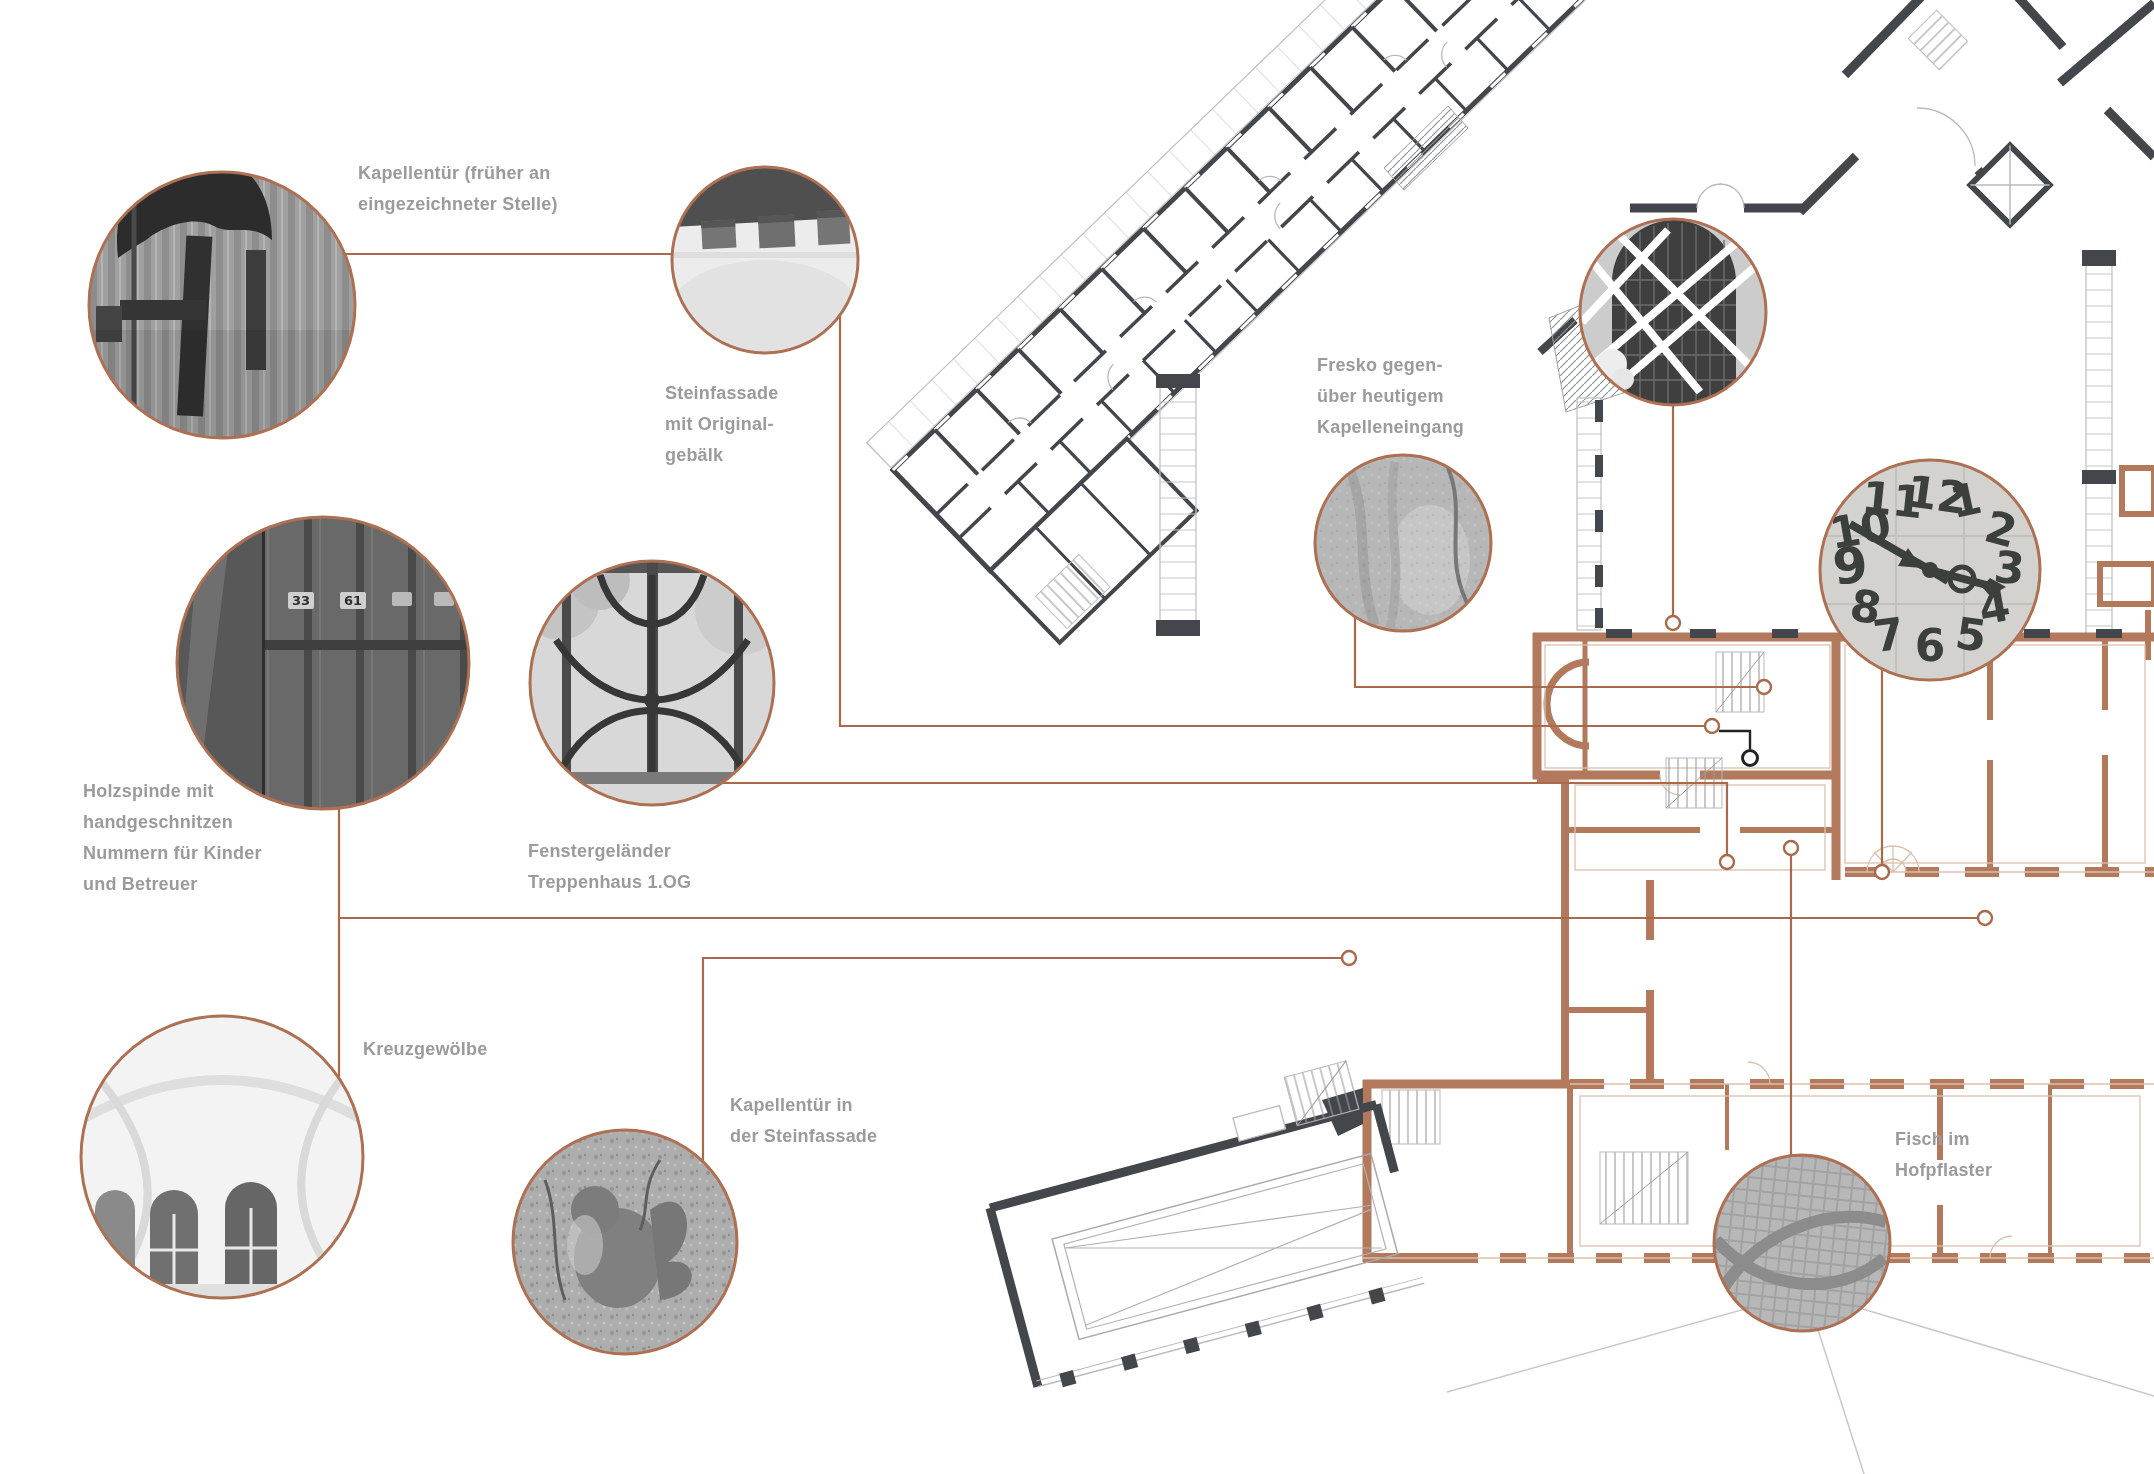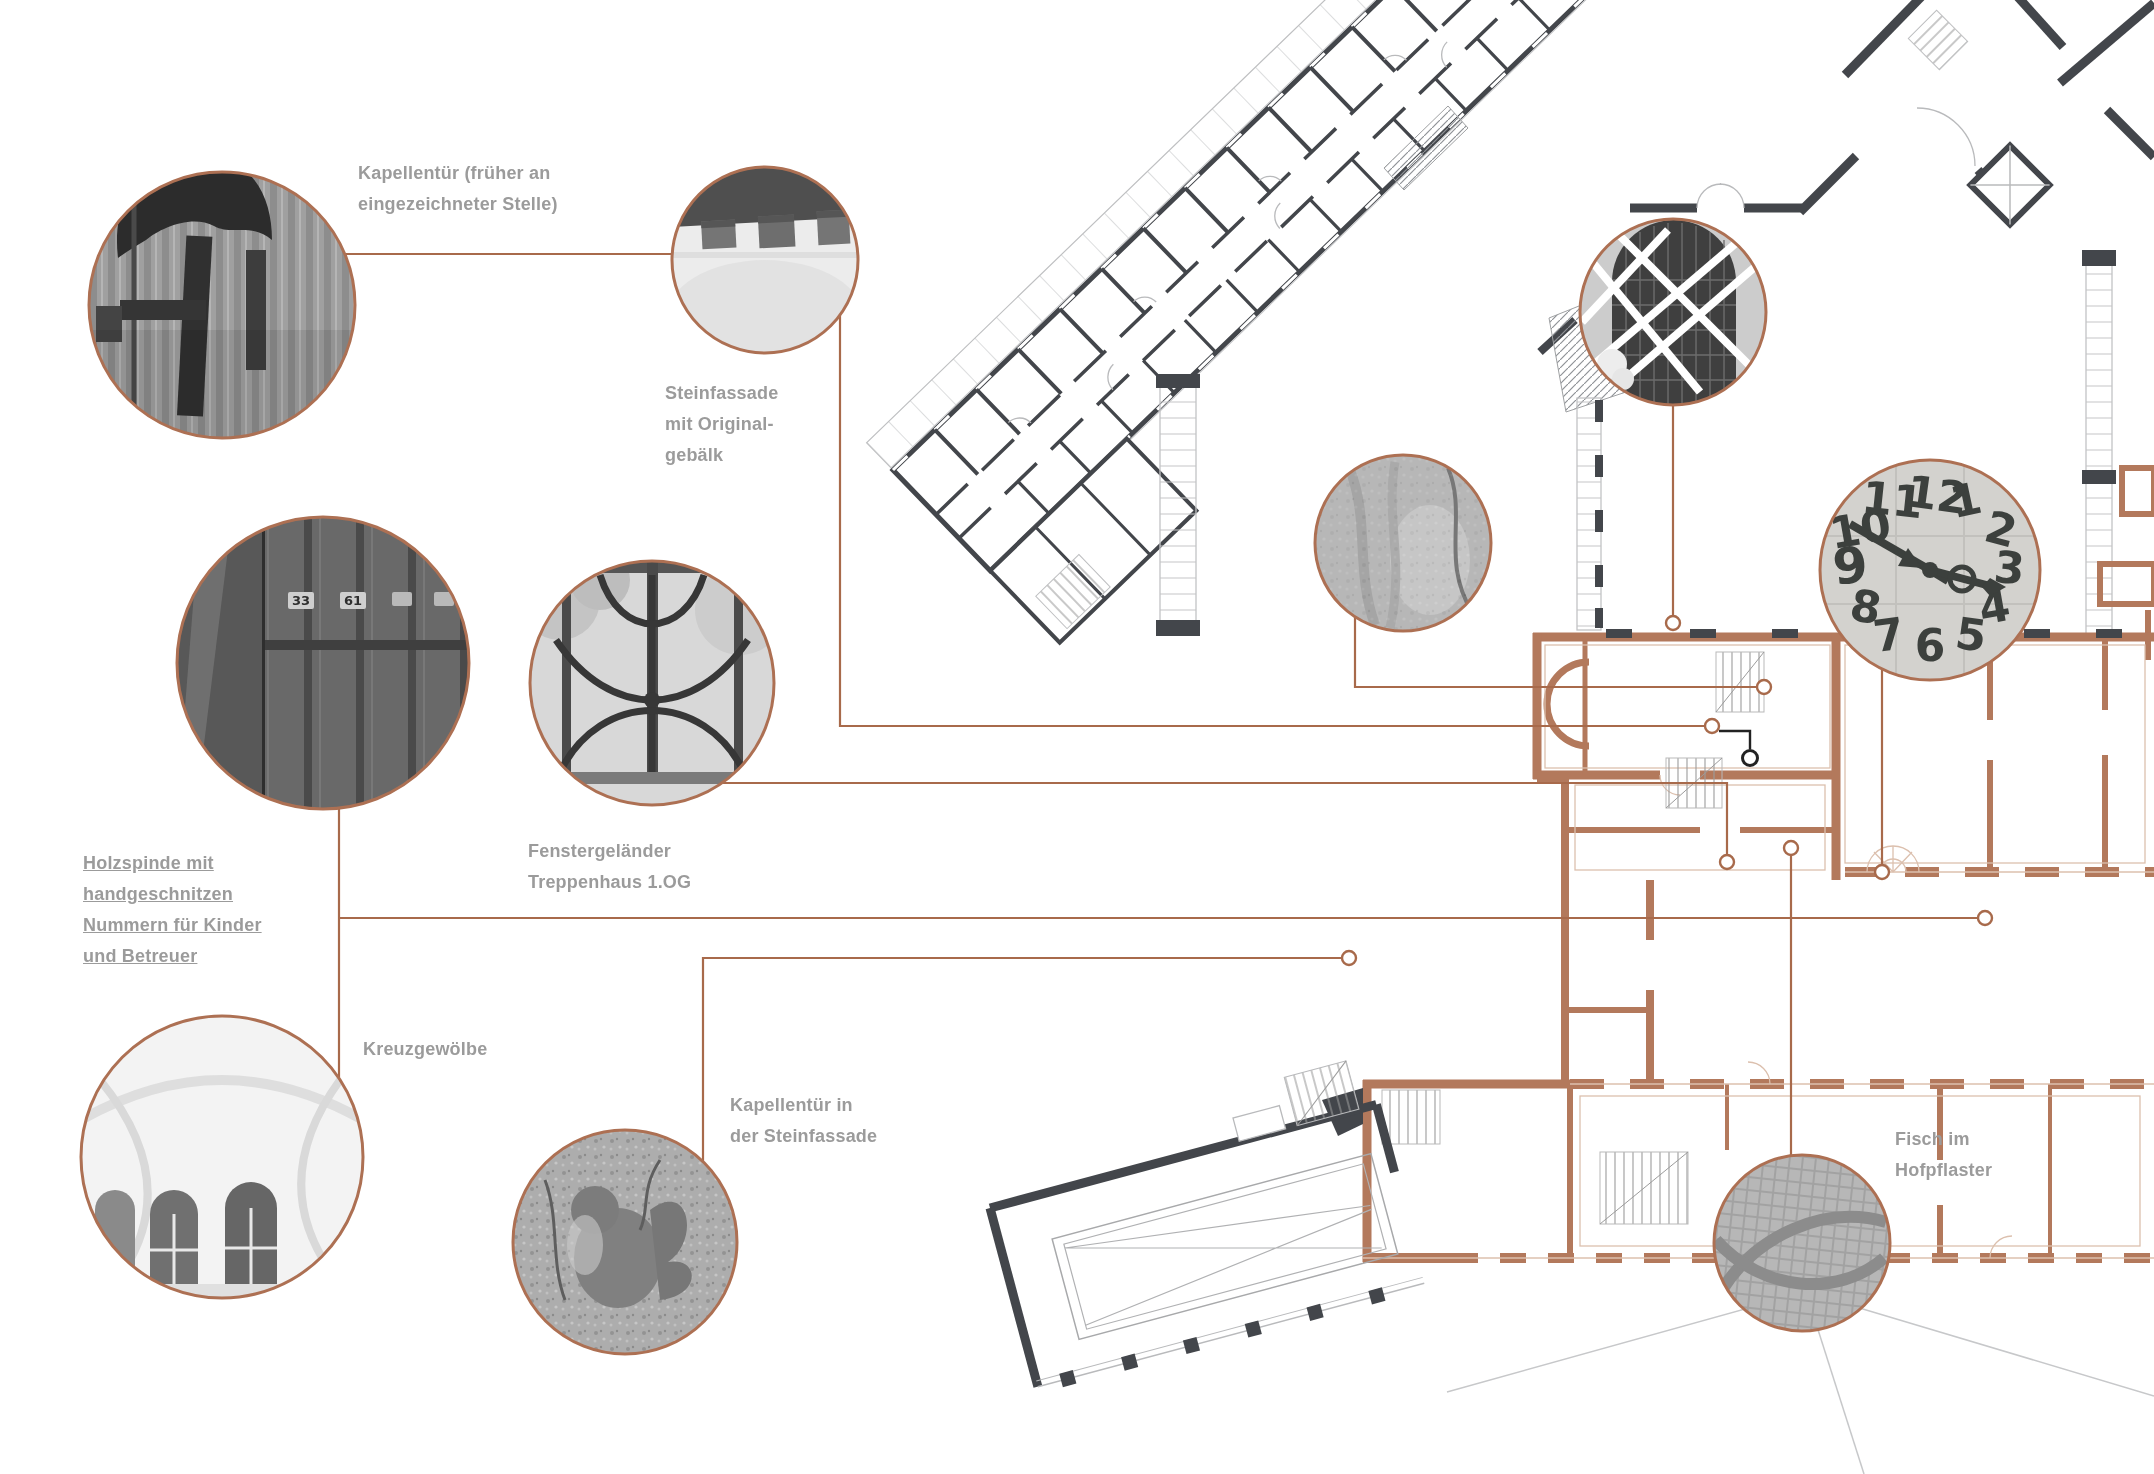--- a/index.html
+++ b/index.html
@@ -439,21 +439,24 @@
     </g>
     <circle cx="1802" cy="1243" r="88" fill="none" stroke="#ad7053" stroke-width="3"></circle>
   </g>
 </svg>
 
 <div class="lbl" style="left:358px;top:158px;">Kapellentür (früher an
 eingezeichneter Stelle)</div>
 <div class="lbl" style="left:665px;top:378px;">Steinfassade
 mit Original-
 gebälk</div>
-<div class="lbl" style="left:83px;top:848px;text-decoration:underline;">Holzspinde mit
+<div class="lbl" style="left:1317px;top:350px;">Fresko gegen-
+über heutigem
+Kapelleneingang</div>
+<div class="lbl" style="left:83px;top:776px;">Holzspinde mit
 handgeschnitzen
 Nummern für Kinder
 und Betreuer</div>
 <div class="lbl" style="left:528px;top:836px;">Fenstergeländer
 Treppenhaus 1.OG</div>
 <div class="lbl" style="left:363px;top:990px;margin-top:44px;">Kreuzgewölbe</div>
 <div class="lbl" style="left:730px;top:1090px;">Kapellentür in
 der Steinfassade</div>
 <div class="lbl" style="left:1895px;top:1124px;">Fisch im
 Hofpflaster</div>

